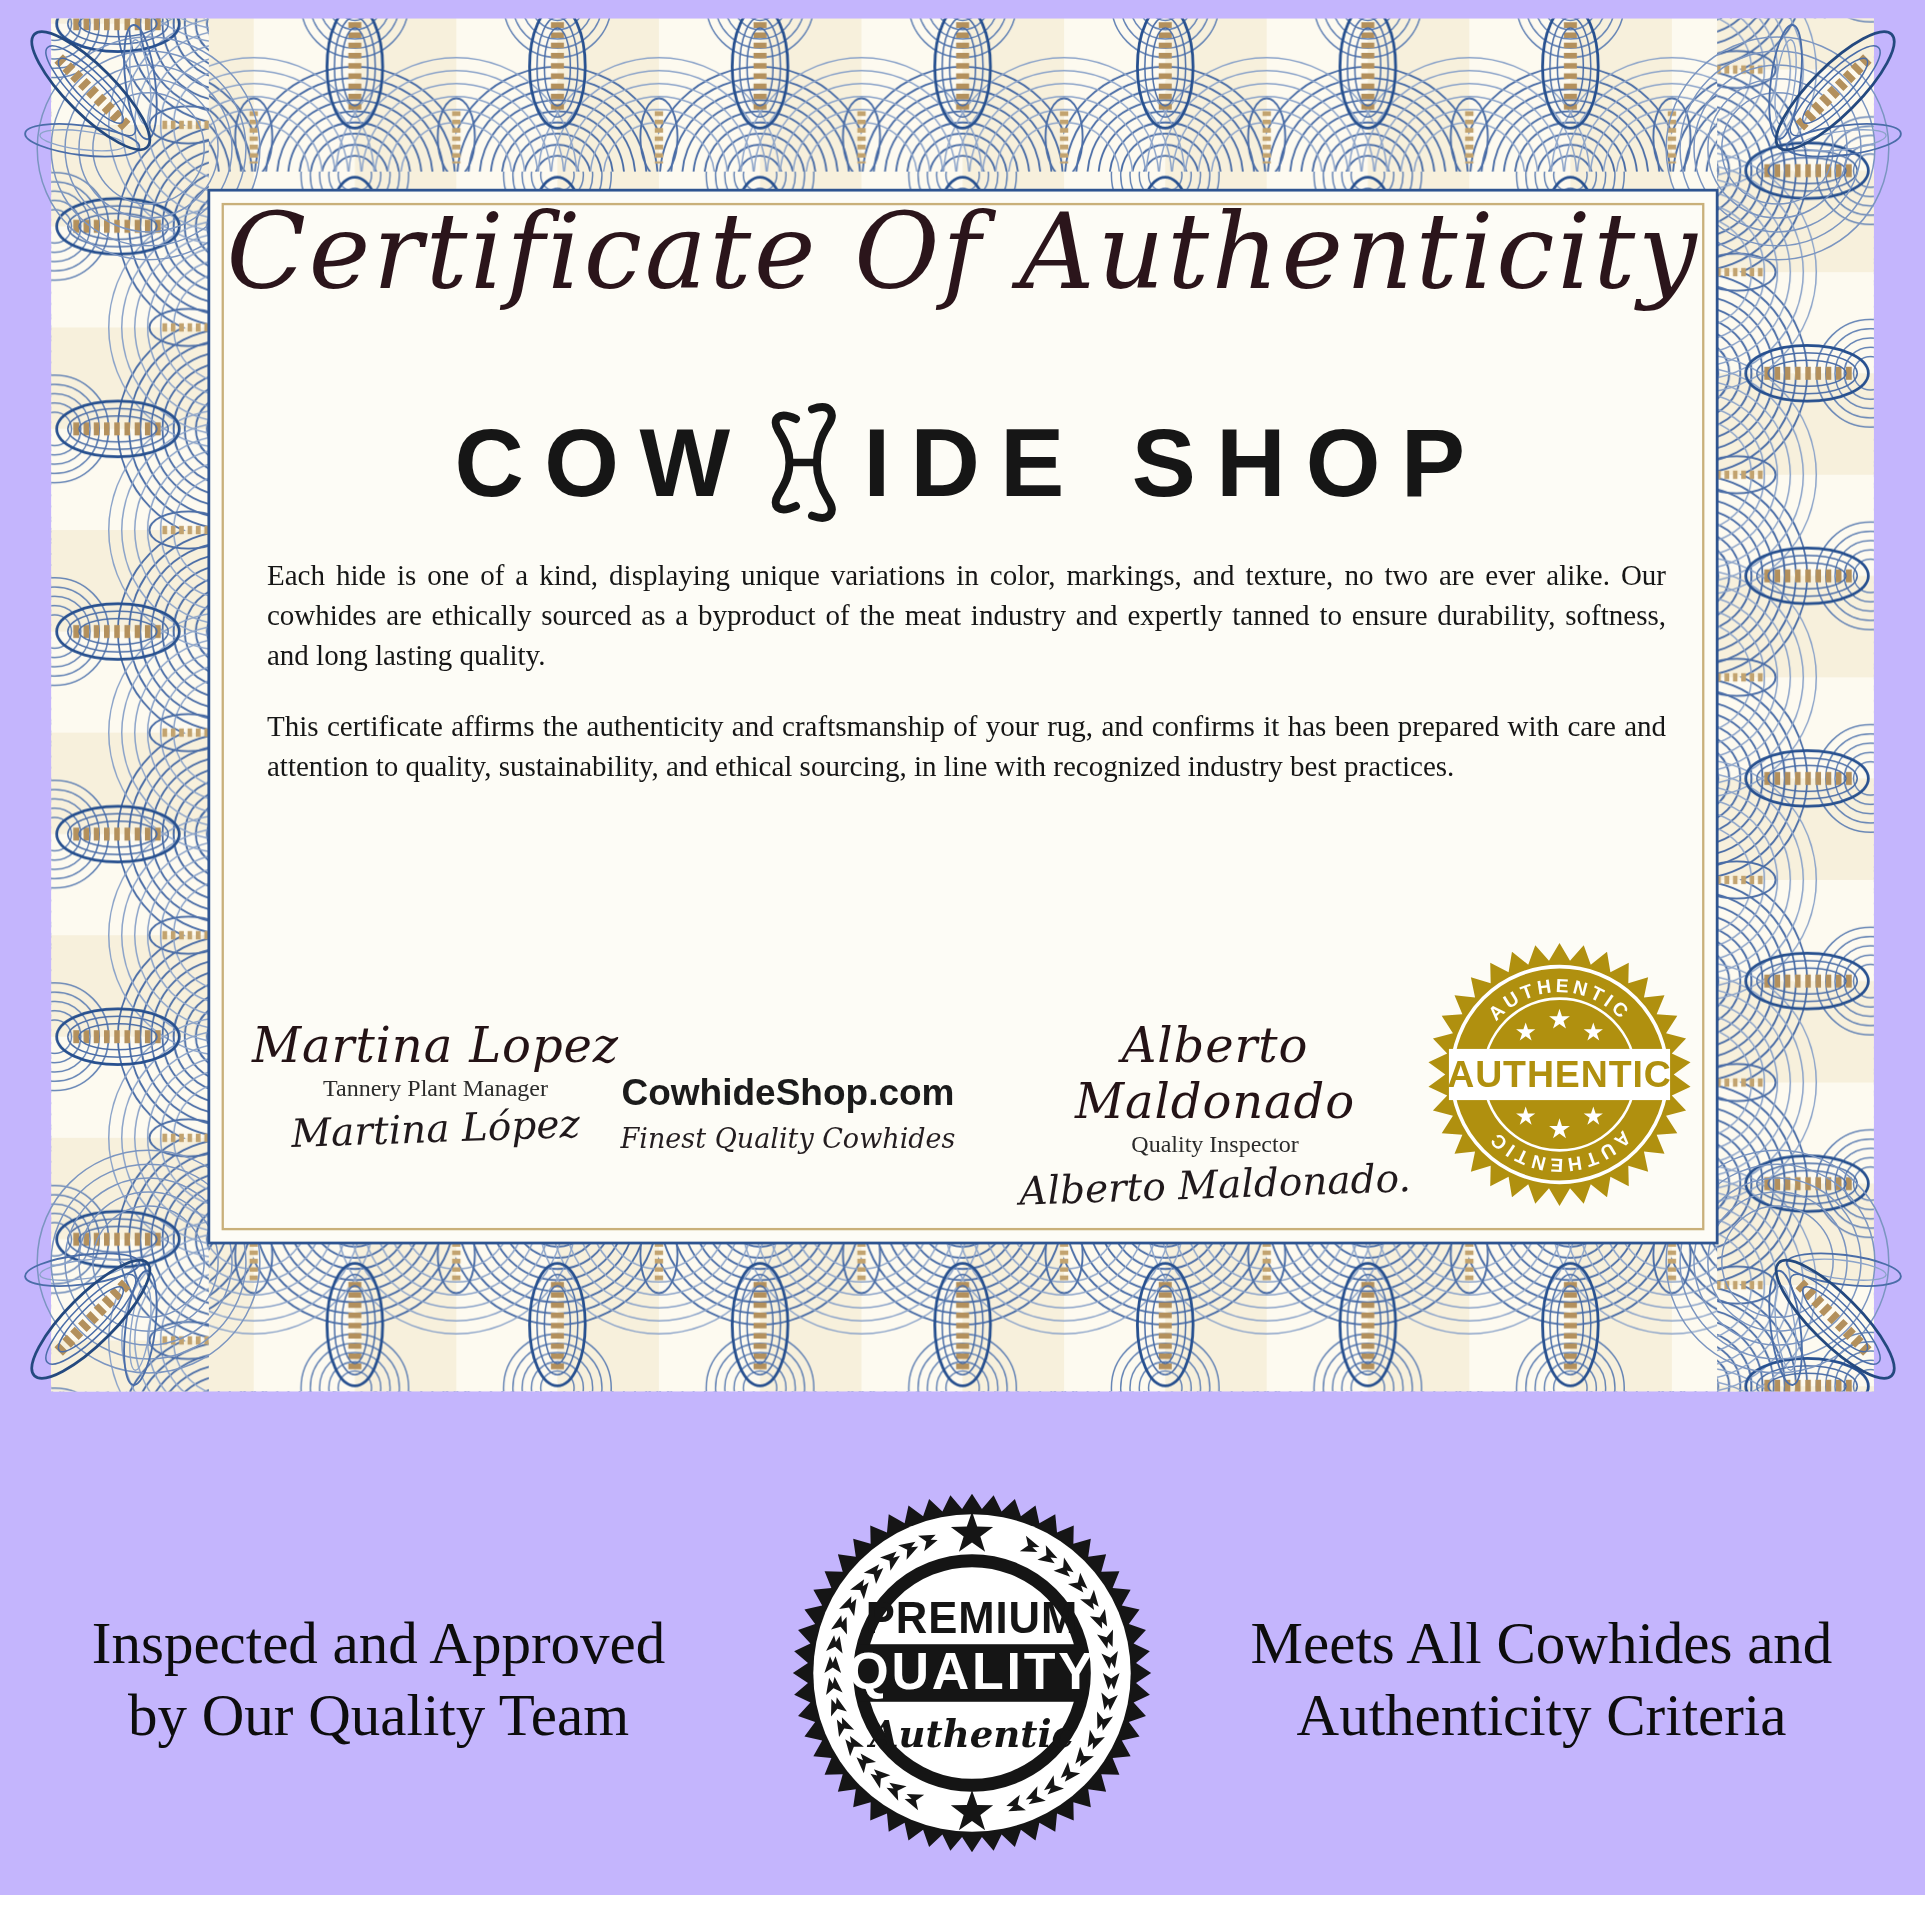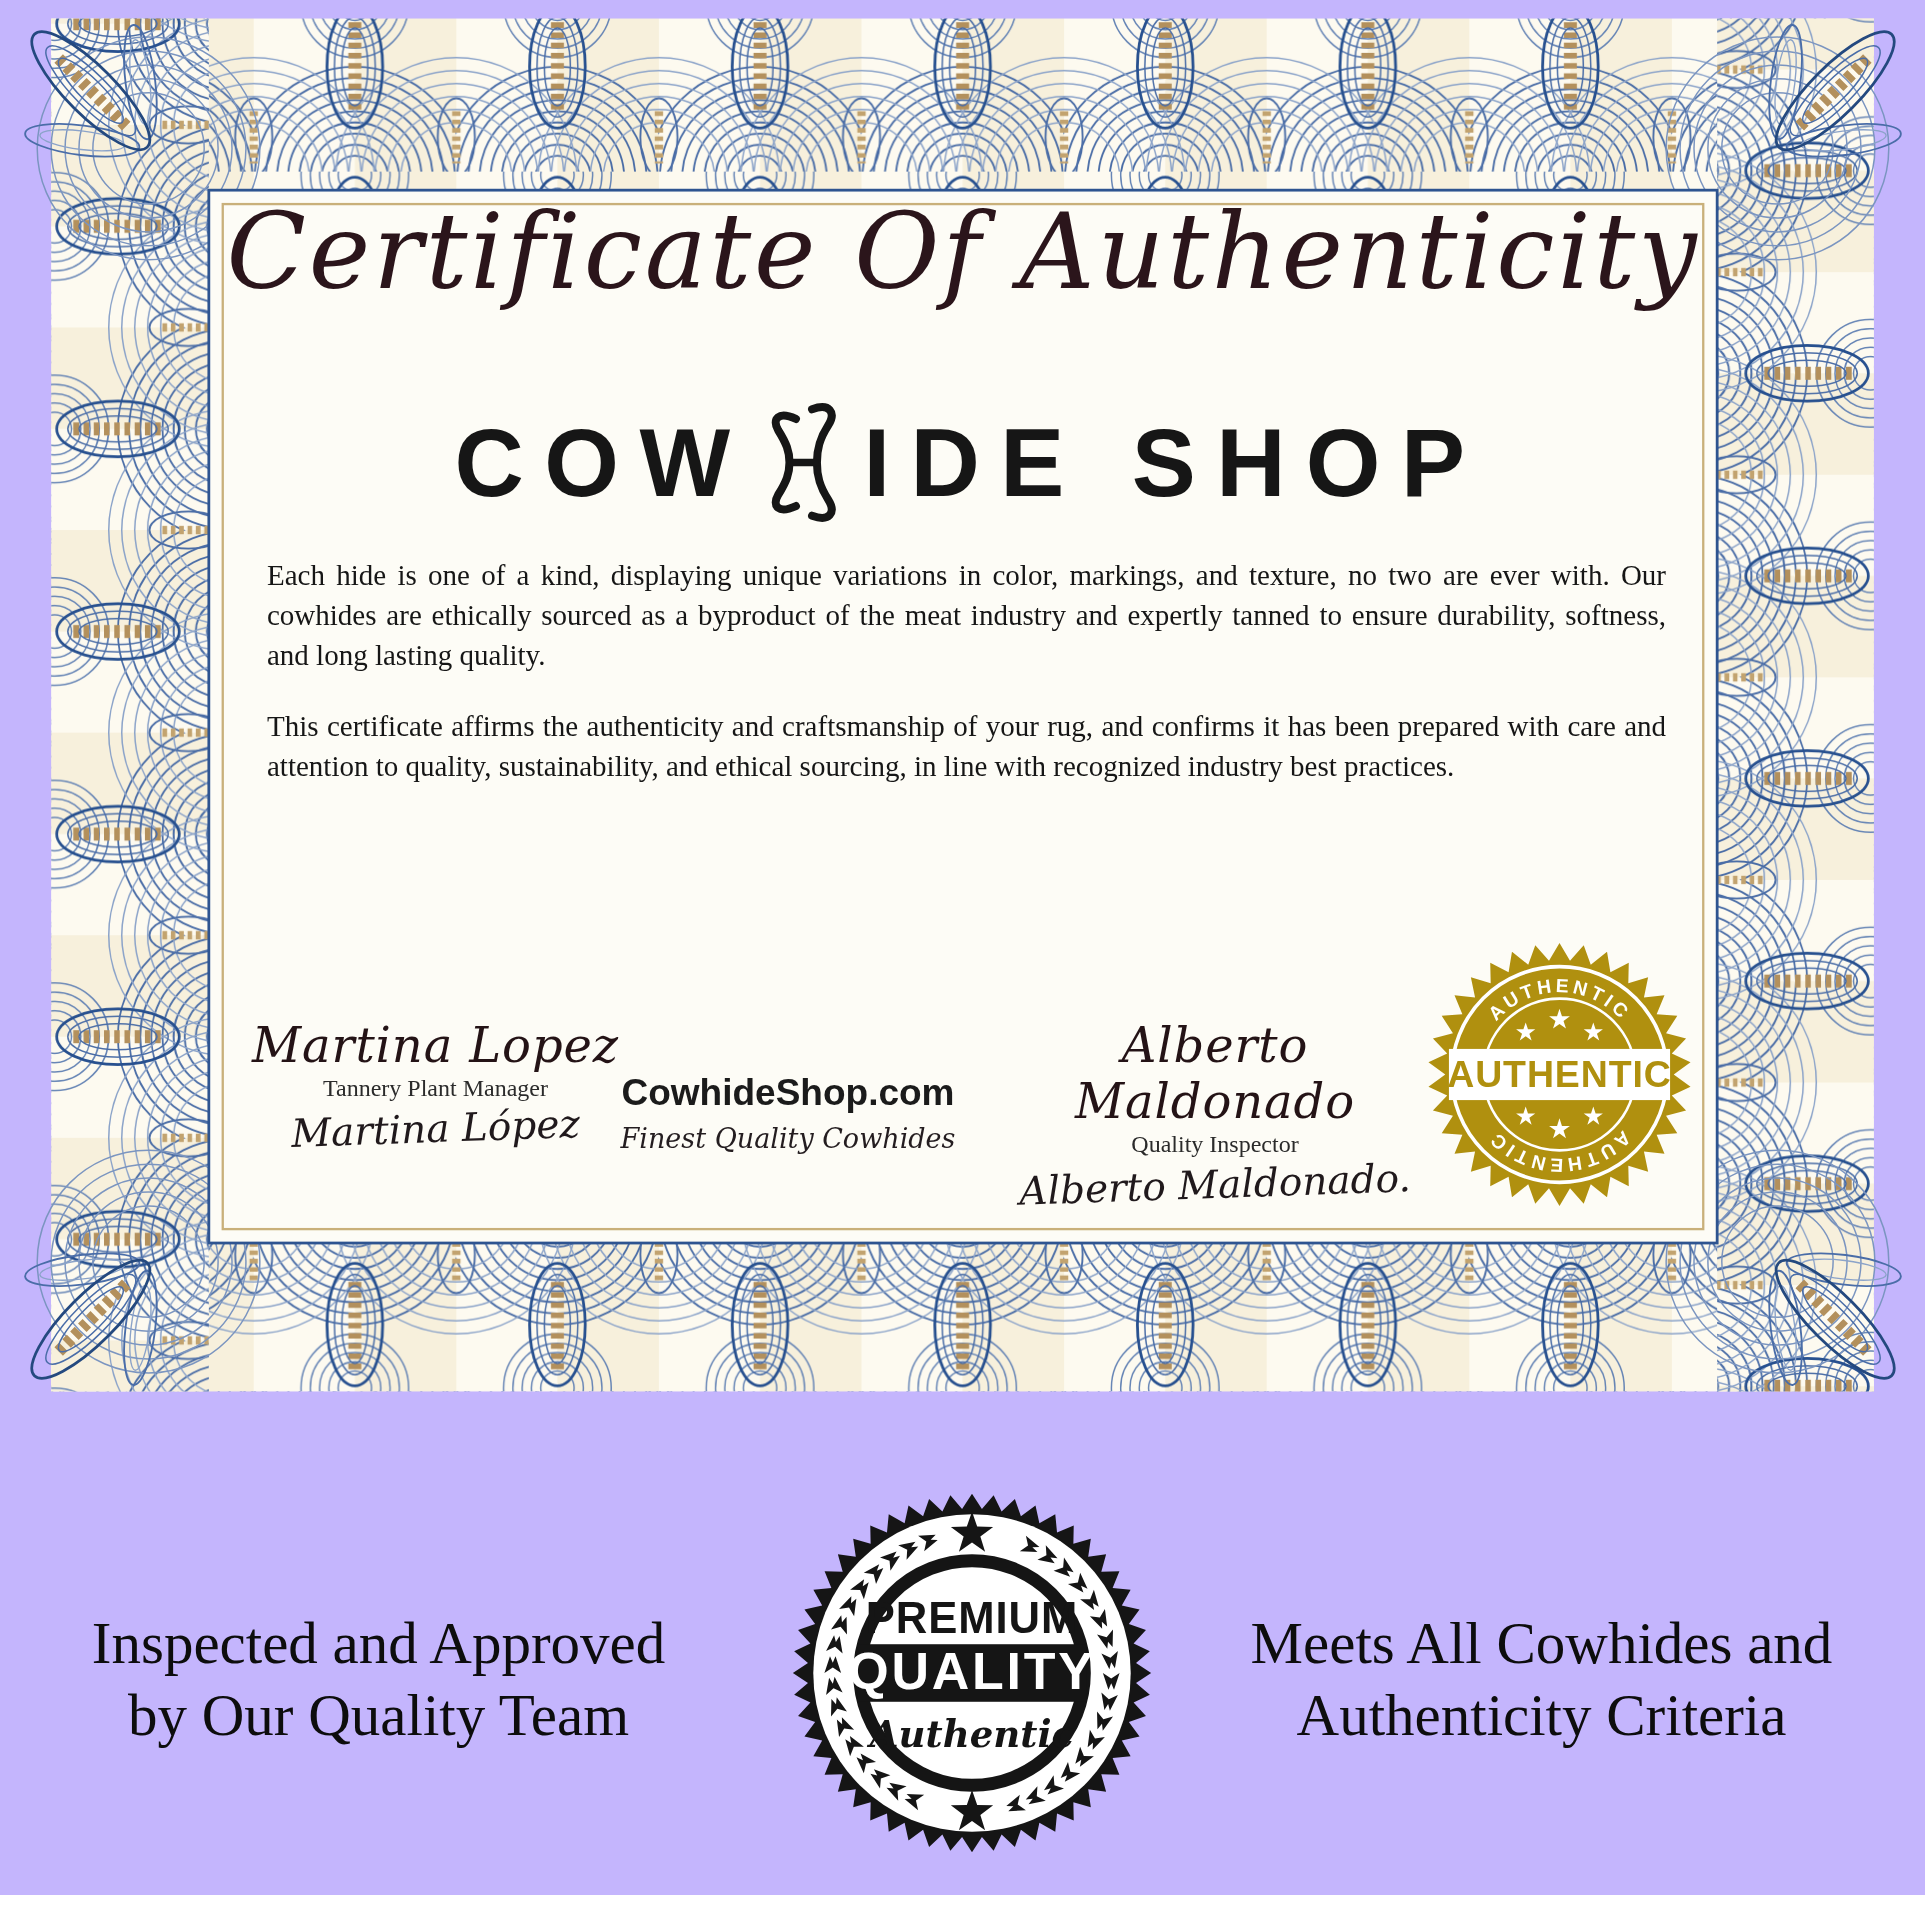--- a/index.html
+++ b/index.html
@@ -148,21 +148,21 @@
       <g fill="none" stroke="#161616" stroke-width="10" stroke-linecap="round">
         <path d="M 52,20 C 30,10 22,20 30,34 C 40,50 44,60 44,74 C 44,88 40,98 30,114 C 22,128 30,138 52,128"></path>
         <path d="M 72,8 C 94,0 102,12 92,28 C 81,45 78,58 78,74 C 78,90 81,103 92,120 C 102,136 94,148 72,140"></path>
         <path d="M 46,74 L 76,74" stroke-width="9"></path>
       </g>
     </svg>
     <span>IDE SHOP</span>
   </div>
 
   <div class="abs body-copy">
-    <p>Each hide is one of a kind, displaying unique variations in color, markings, and texture, no two are ever with. Our cowhides are ethically sourced as a byproduct of the meat industry and expertly tanned to ensure durability, softness, and long lasting quality.</p>
+    <p>Each hide is one of a kind, displaying unique variations in color, markings, and texture, no two are ever alike. Our cowhides are ethically sourced as a byproduct of the meat industry and expertly tanned to ensure durability, softness, and long lasting quality.</p>
     <p>This certificate affirms the authenticity and craftsmanship of your rug, and confirms it has been prepared with care and attention to quality, sustainability, and ethical sourcing, in line with recognized industry best practices.</p>
   </div>
 
   <div class="abs sig-block" style="left:227px;top:1017px;width:417px;">
     <div class="sig-name">Martina Lopez</div>
     <div class="sig-role">Tannery Plant Manager</div>
     <div class="sig-auto">Martina López</div>
   </div>
 
   <div class="abs sig-block" style="left:612px;top:1052px;width:352px;margin-top:20px;">

